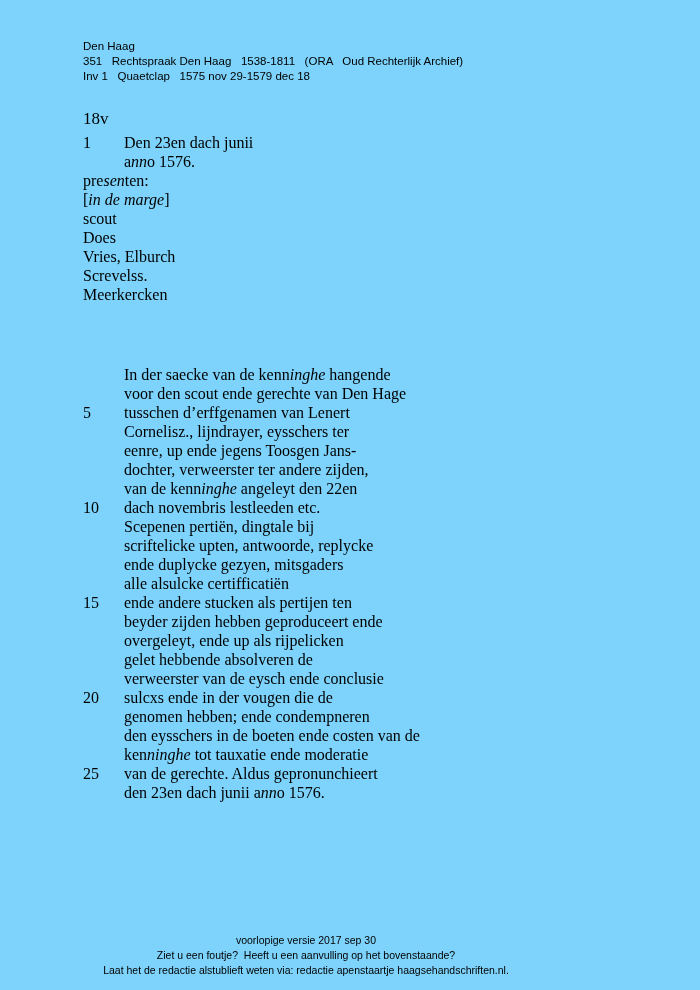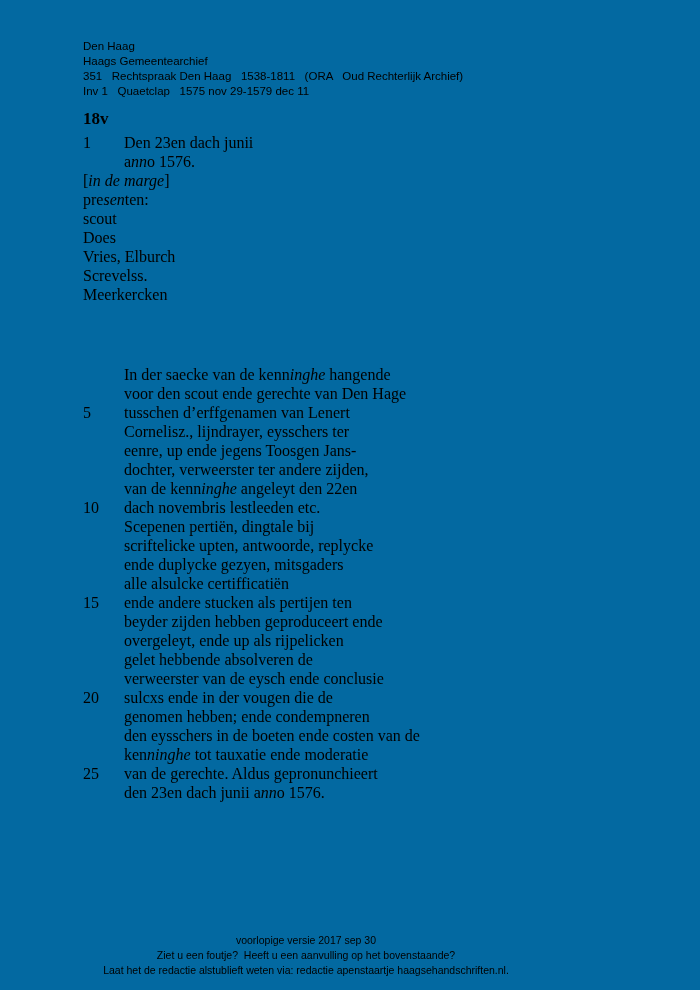--- a/index.html
+++ b/index.html
@@ -1,30 +1,30 @@
 <!DOCTYPE html>
 <html><head>
 <meta charset="utf-8">
 <style>
   * { margin:0; padding:0; box-sizing:border-box; }
   html, body { background:#ffffff; }
   body { width:700px; height:990px; position:relative; }
   .page {
     position:relative; width:700px; height:990px;
-    background:#0369a1; color:#000000; overflow:hidden;
+    background:#7dd3fc; color:#000000; overflow:hidden;
   }
   .header {
     position:absolute; left:83px; top:39px;
     font-family:"Liberation Sans", sans-serif;
     font-size:11.5px; line-height:15px; white-space:pre;
   }
   .folio {
     position:absolute; left:83px; top:109px;
     font-family:"Liberation Serif", serif;
-    font-size:17px; font-weight:bold;
+    font-size:17px; font-weight:normal;
   }
   .block {
     position:absolute; left:83px; width:560px;
     font-family:"Liberation Serif", serif;
     font-size:16px; line-height:19px;
   }
   #blockA { top:133px; }
   #blockB { top:321px;margin-top:44px; }
   .line { position:relative; height:19px; white-space:pre; }
   .num { position:absolute; left:0; top:0; }
@@ -35,27 +35,27 @@
     position:absolute; left:0; top:933px; width:612px;
     text-align:center;
     font-family:"Liberation Sans", sans-serif;
     font-size:10.5px; line-height:15px; white-space:pre;
   }
 </style>
 </head>
 <body>
 
 <div class="page">
-  <div class="header" id="header"><div>Den Haag</div><div>Haags Gemeentearchief</div><div>351   Rechtspraak Den Haag   1538-1811   (ORA   Oud Rechterlijk Archief)</div><div>Inv 1   Quaetclap   1575 nov 29-1579 dec 11</div></div>
+  <div class="header" id="header"><div>Den Haag</div><div>351   Rechtspraak Den Haag   1538-1811   (ORA   Oud Rechterlijk Archief)</div><div>Inv 1   Quaetclap   1575 nov 29-1579 dec 18</div></div>
   <div class="folio">18v</div>
   <div class="block" id="blockA">
       <div class="line"><span class="num">1</span><span class="txt ind"><span>Den 23en dach junii</span></span></div>
       <div class="line"><span class="txt ind"><span>a</span><span class="it">nn</span><span>o 1576.</span></span></div>
+      <div class="line"><span class="txt"><span>pre</span><span class="it">sen</span><span>ten:</span></span></div>
       <div class="line"><span class="txt"><span>[</span><span class="it">in de marge</span><span>]</span></span></div>
-      <div class="line"><span class="txt"><span>pre</span><span class="it">sen</span><span>ten:</span></span></div>
       <div class="line"><span class="txt"><span>scout</span></span></div>
       <div class="line"><span class="txt"><span>Does</span></span></div>
       <div class="line"><span class="txt"><span>Vries, Elburch</span></span></div>
       <div class="line"><span class="txt"><span>Screvelss.</span></span></div>
       <div class="line"><span class="txt"><span>Meerkercken</span></span></div>
     </div>
   <div class="block" id="blockB">
       <div class="line"><span class="txt ind"><span>In der saecke van de kenn</span><span class="it">inghe</span><span> hangende</span></span></div>
       <div class="line"><span class="txt ind"><span>voor den scout ende gerechte van Den Hage</span></span></div>
       <div class="line"><span class="num">5</span><span class="txt ind"><span>tusschen d’erffgenamen van Lenert</span></span></div>

